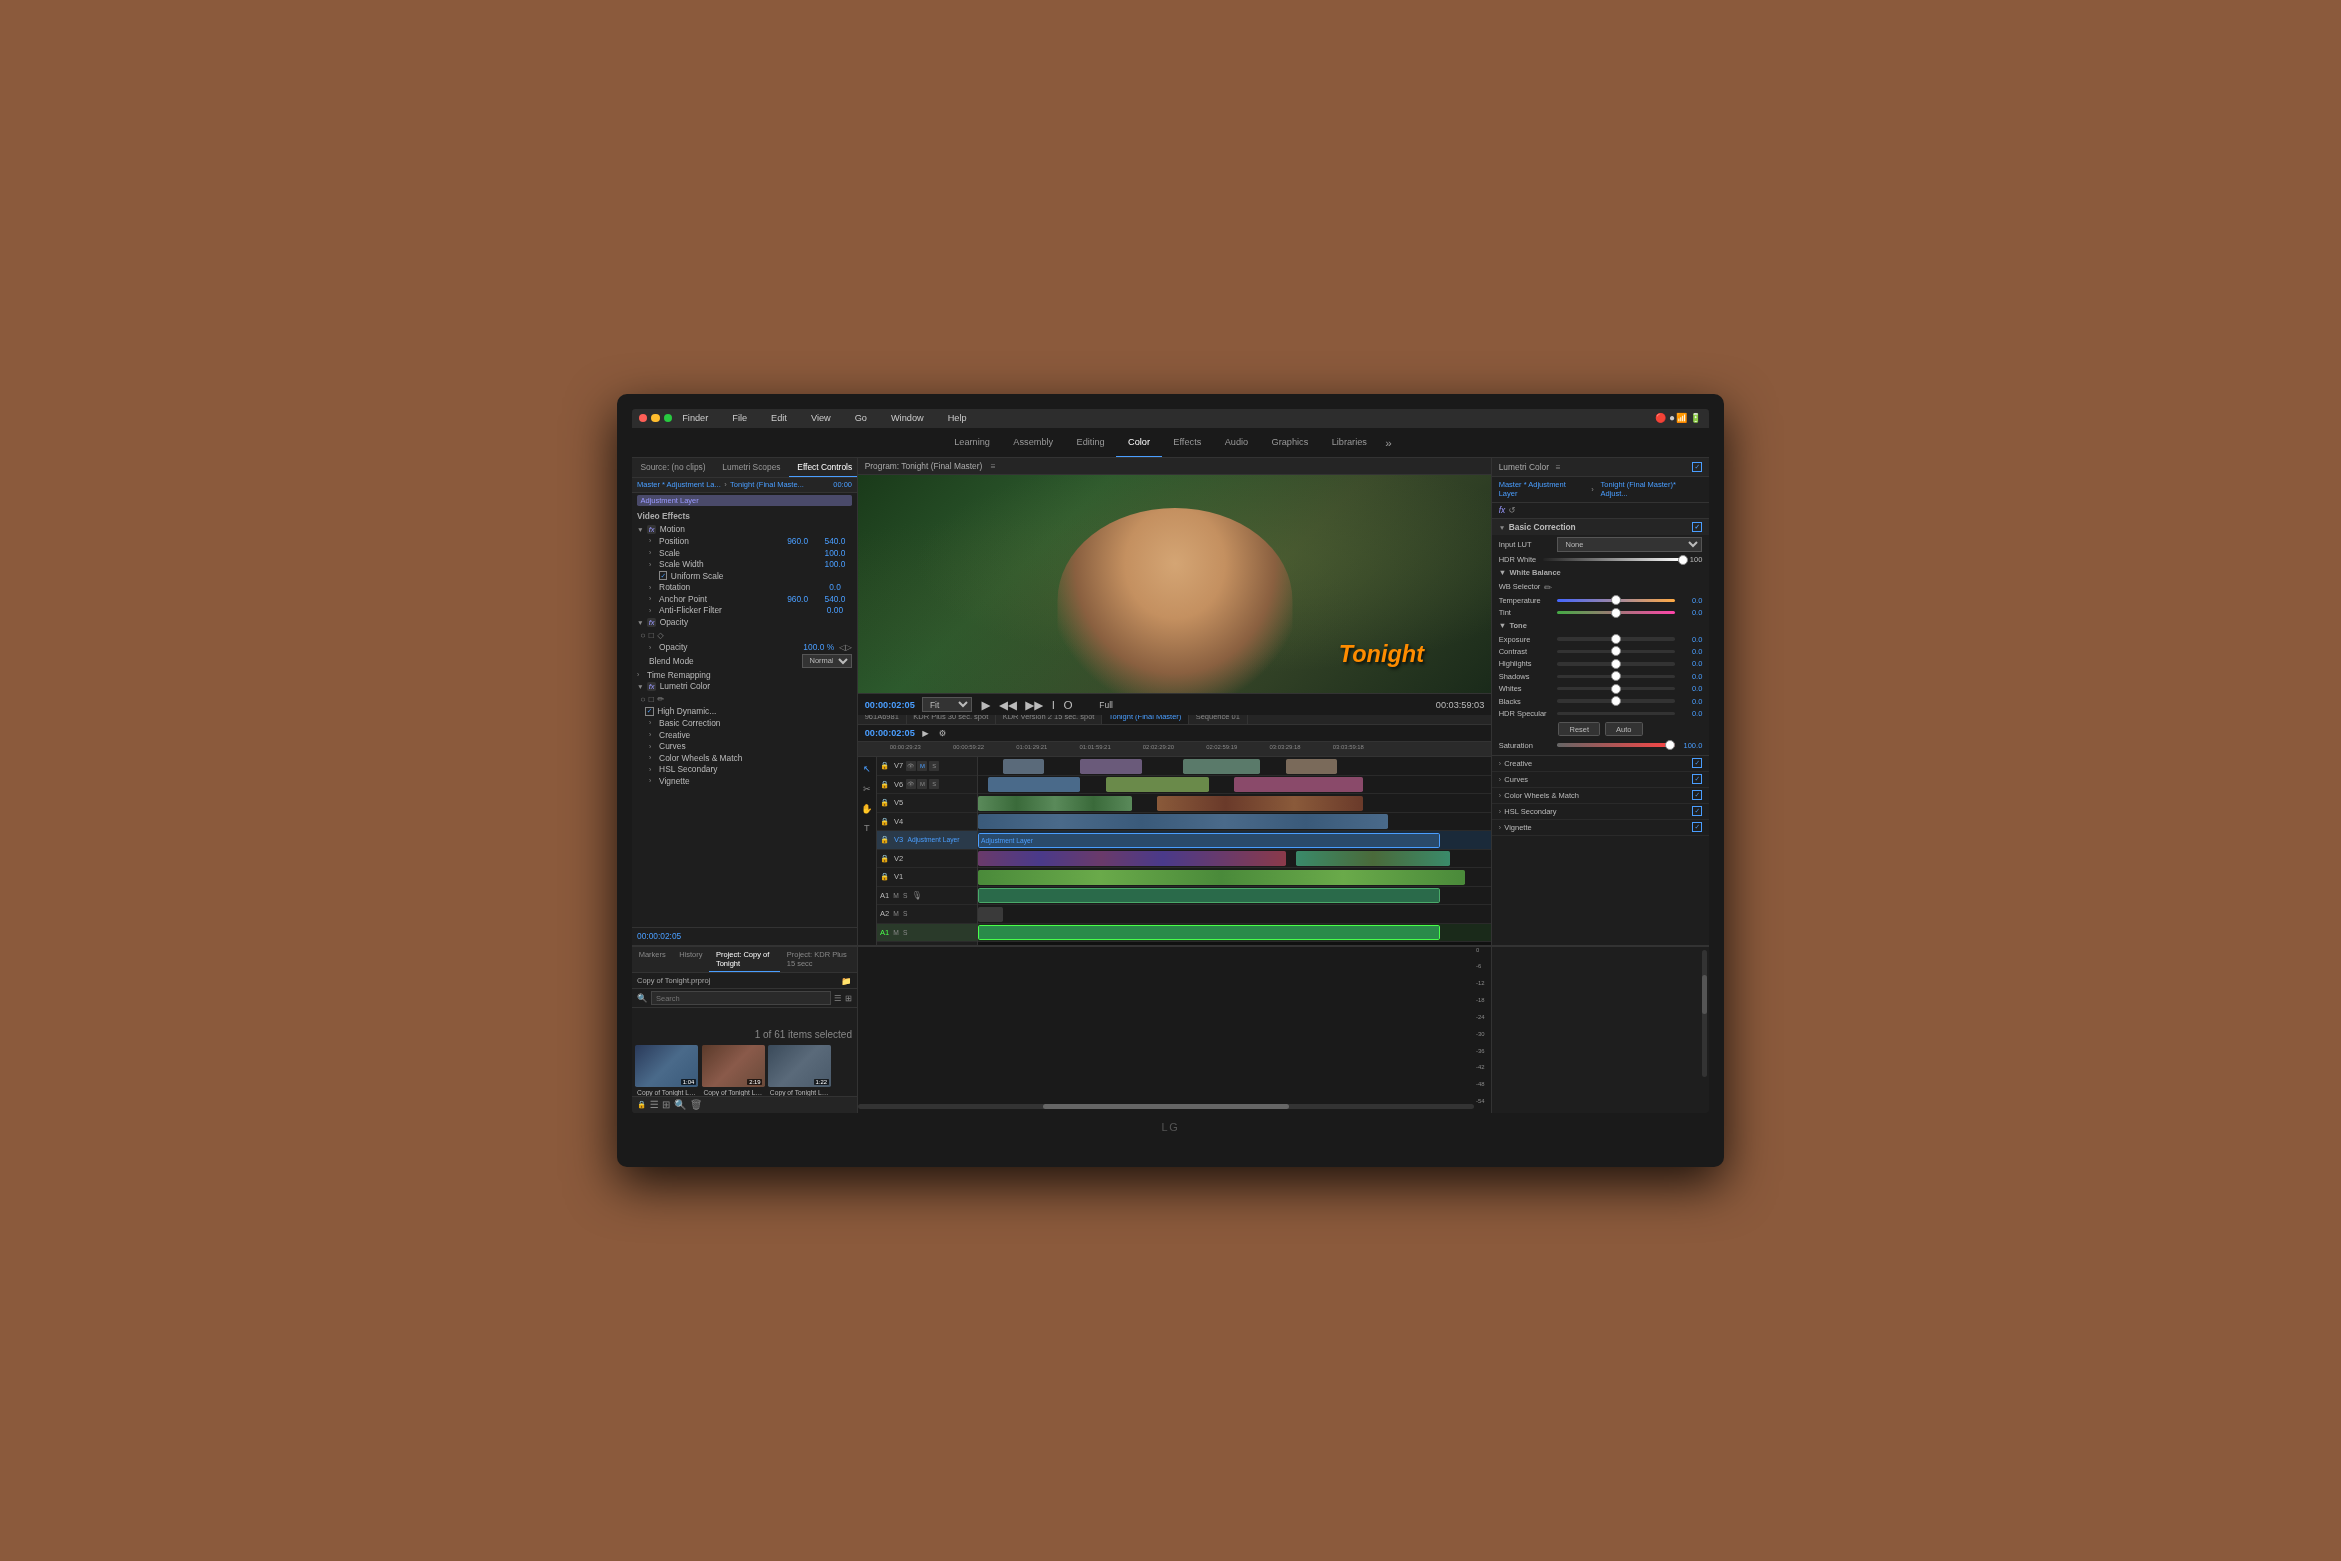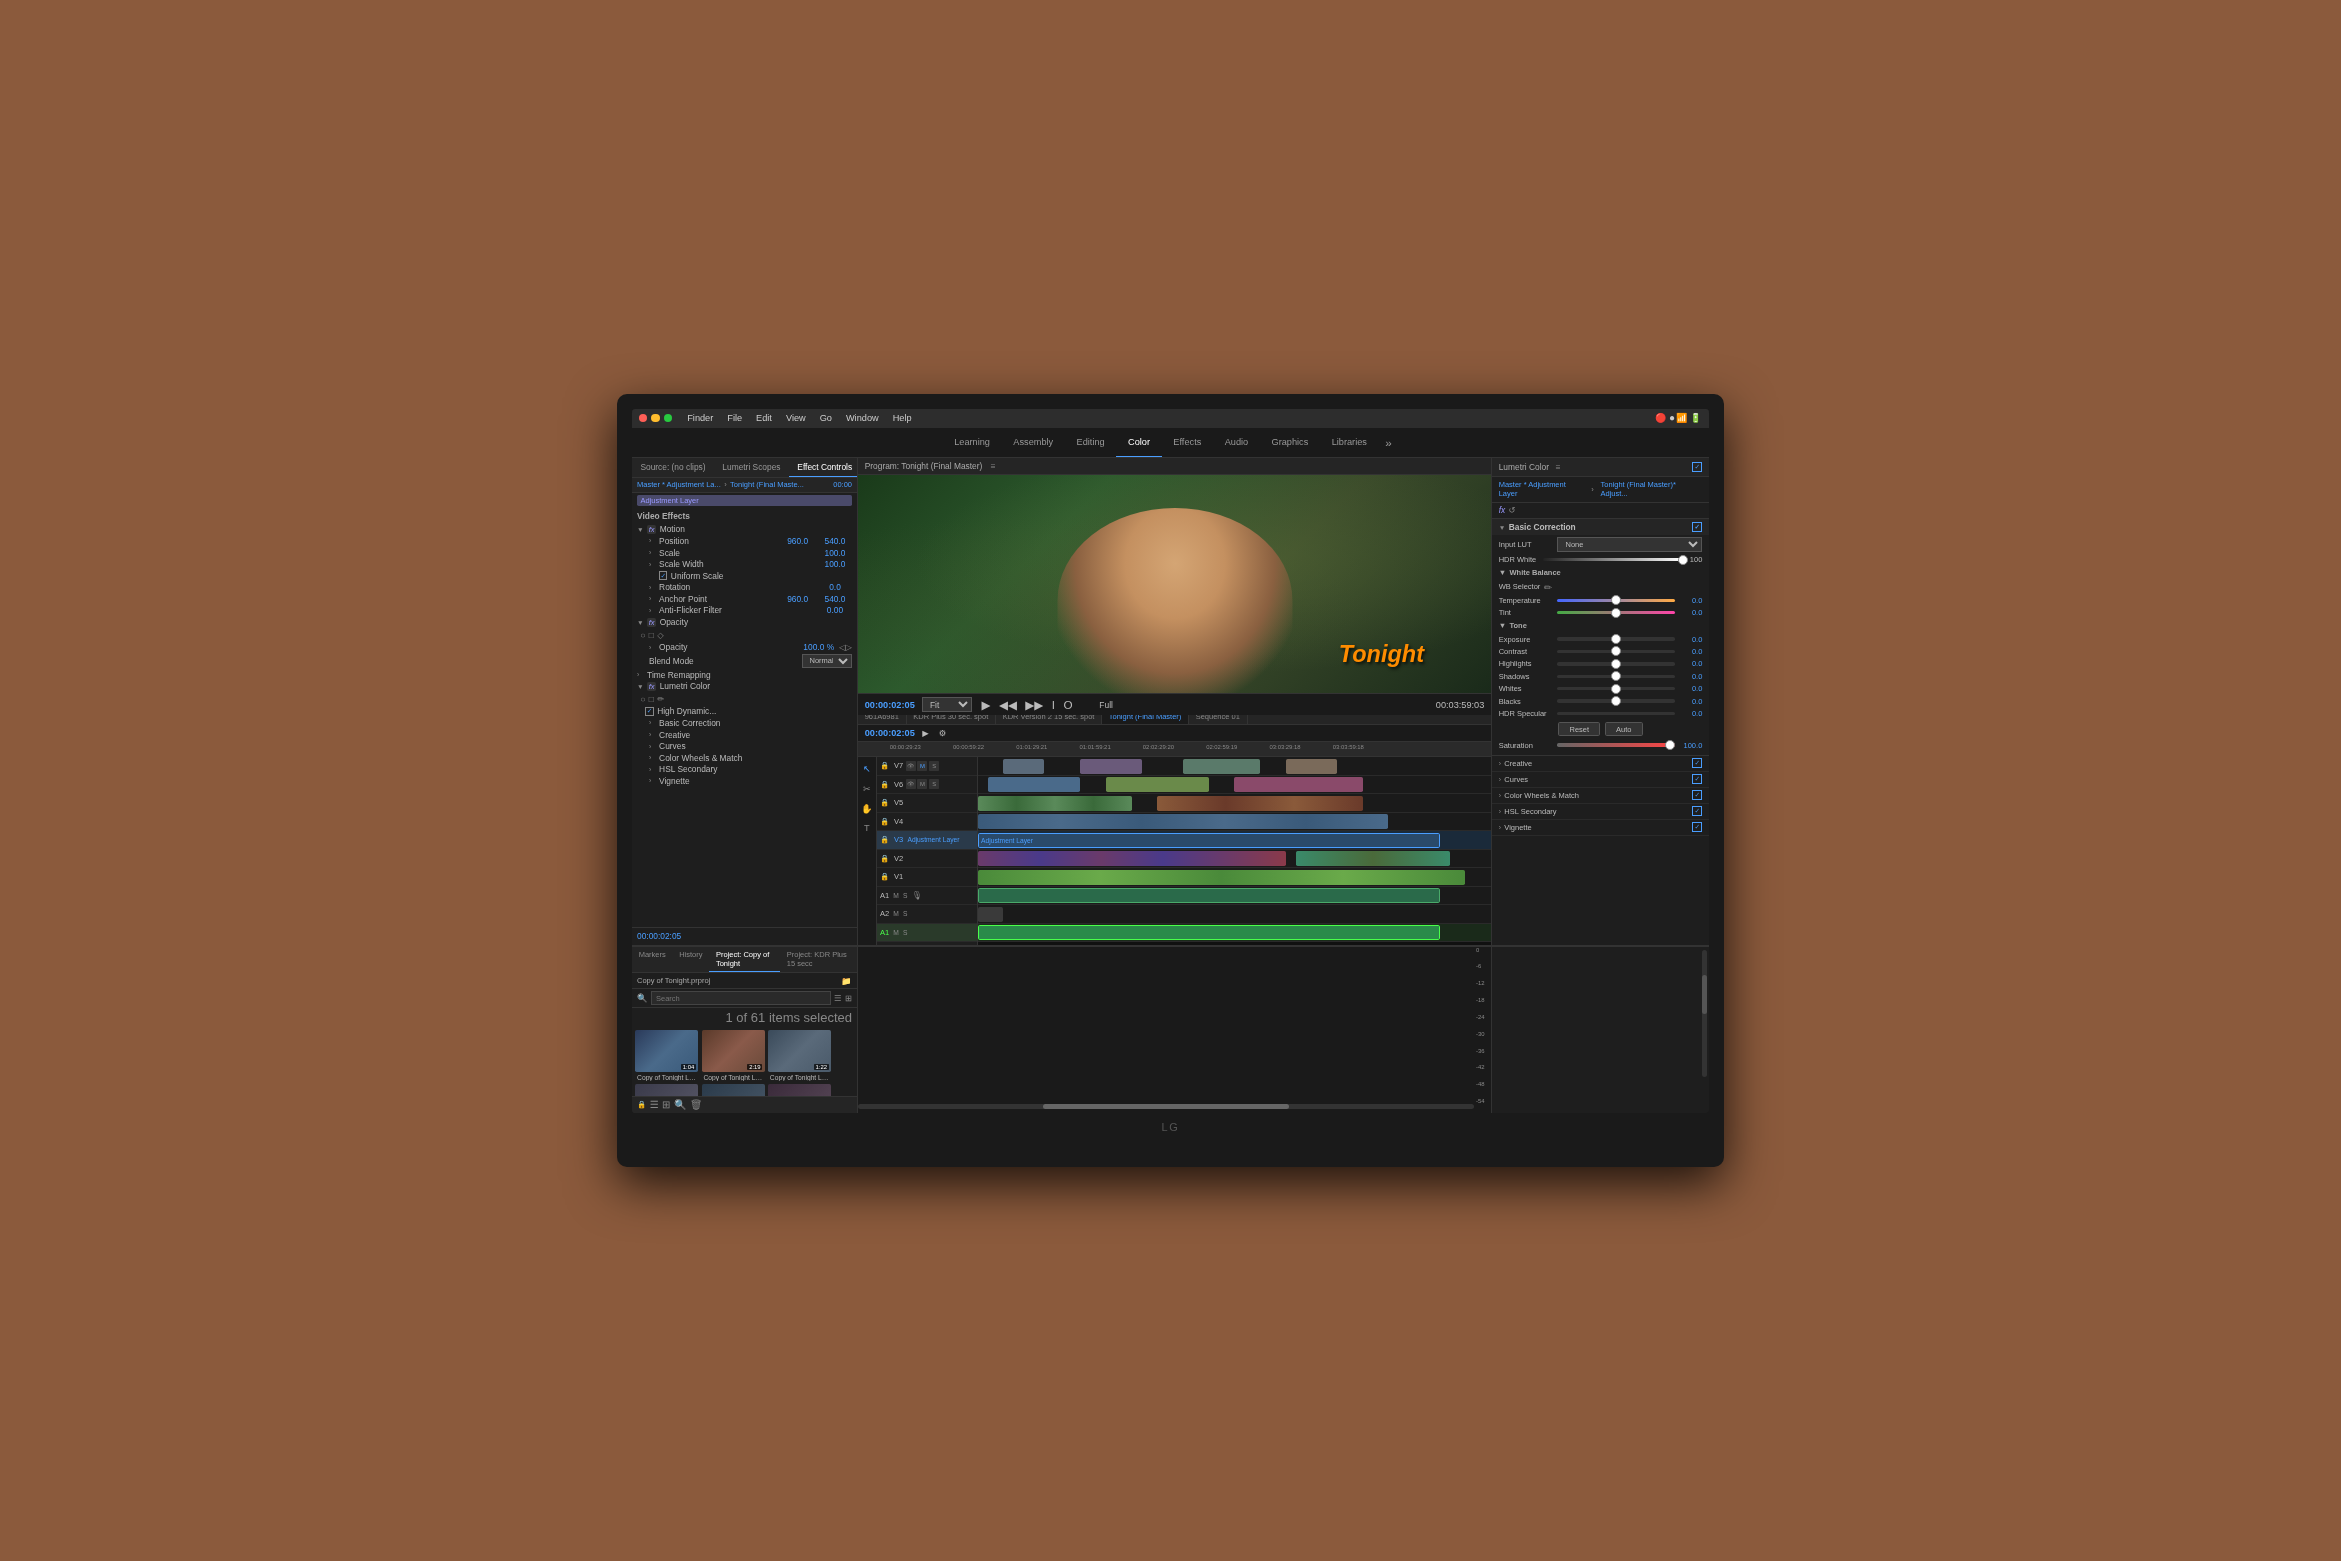--- a/index.html
+++ b/index.html
@@ -41,21 +41,21 @@
       padding: 0 6.7px;
       gap: 10px;
       font-size: 9.2px;
       color: #ddd;
     }
     .mac-dots { display: flex; gap: 4.2px; }
     .mac-dot { width: 8.4px; height: 8.4px; border-radius: 50%; }
     .mac-dot.red { background: #ff5f57; }
     .mac-dot.yellow { background: #ffbd2e; }
     .mac-dot.green { background: #28c940; }
-    .mac-menu-items { display: flex; gap: 14px; margin-left: 5px; font-size: 9.2px; }
+    .mac-menu-items { display: flex; gap: 24px; font-size: 9.2px; }
     .mac-menu-items span { color: #ccc; cursor: pointer; }
     .mac-menu-right { margin-left: auto; display: flex; gap: 6.7px; align-items: center; font-size: 9.2px; color: #ccc; }
 
     
     .app-topbar {
       background: #1a1a1a;
       height: 30px;
       display: flex;
       align-items: center;
       justify-content: center;
@@ -384,21 +384,21 @@
       gap: 7px;
     }
     .search-box {
       background: #2a2a2a;
       border: 0.8px solid #444;
       color: #bbb;
       font-size: 7.5px;
       padding: 1.7px 4.2px;
       flex: 1;
     }
-    .project-items-count { font-size: 13px; color: #888; text-align: right; padding: 1.7px 5px; }
+    .project-items-count { font-size: 10px; color: #888; text-align: right; padding: 1.7px 5px; margin-top: 19px; }
     .thumbnail-grid {
       display: flex;
       flex-wrap: wrap;
       padding: 3.4px;
       gap: 3.4px;
       overflow-y: auto;
     }
     .thumb-item {
       width: 63px;
       cursor: pointer;

